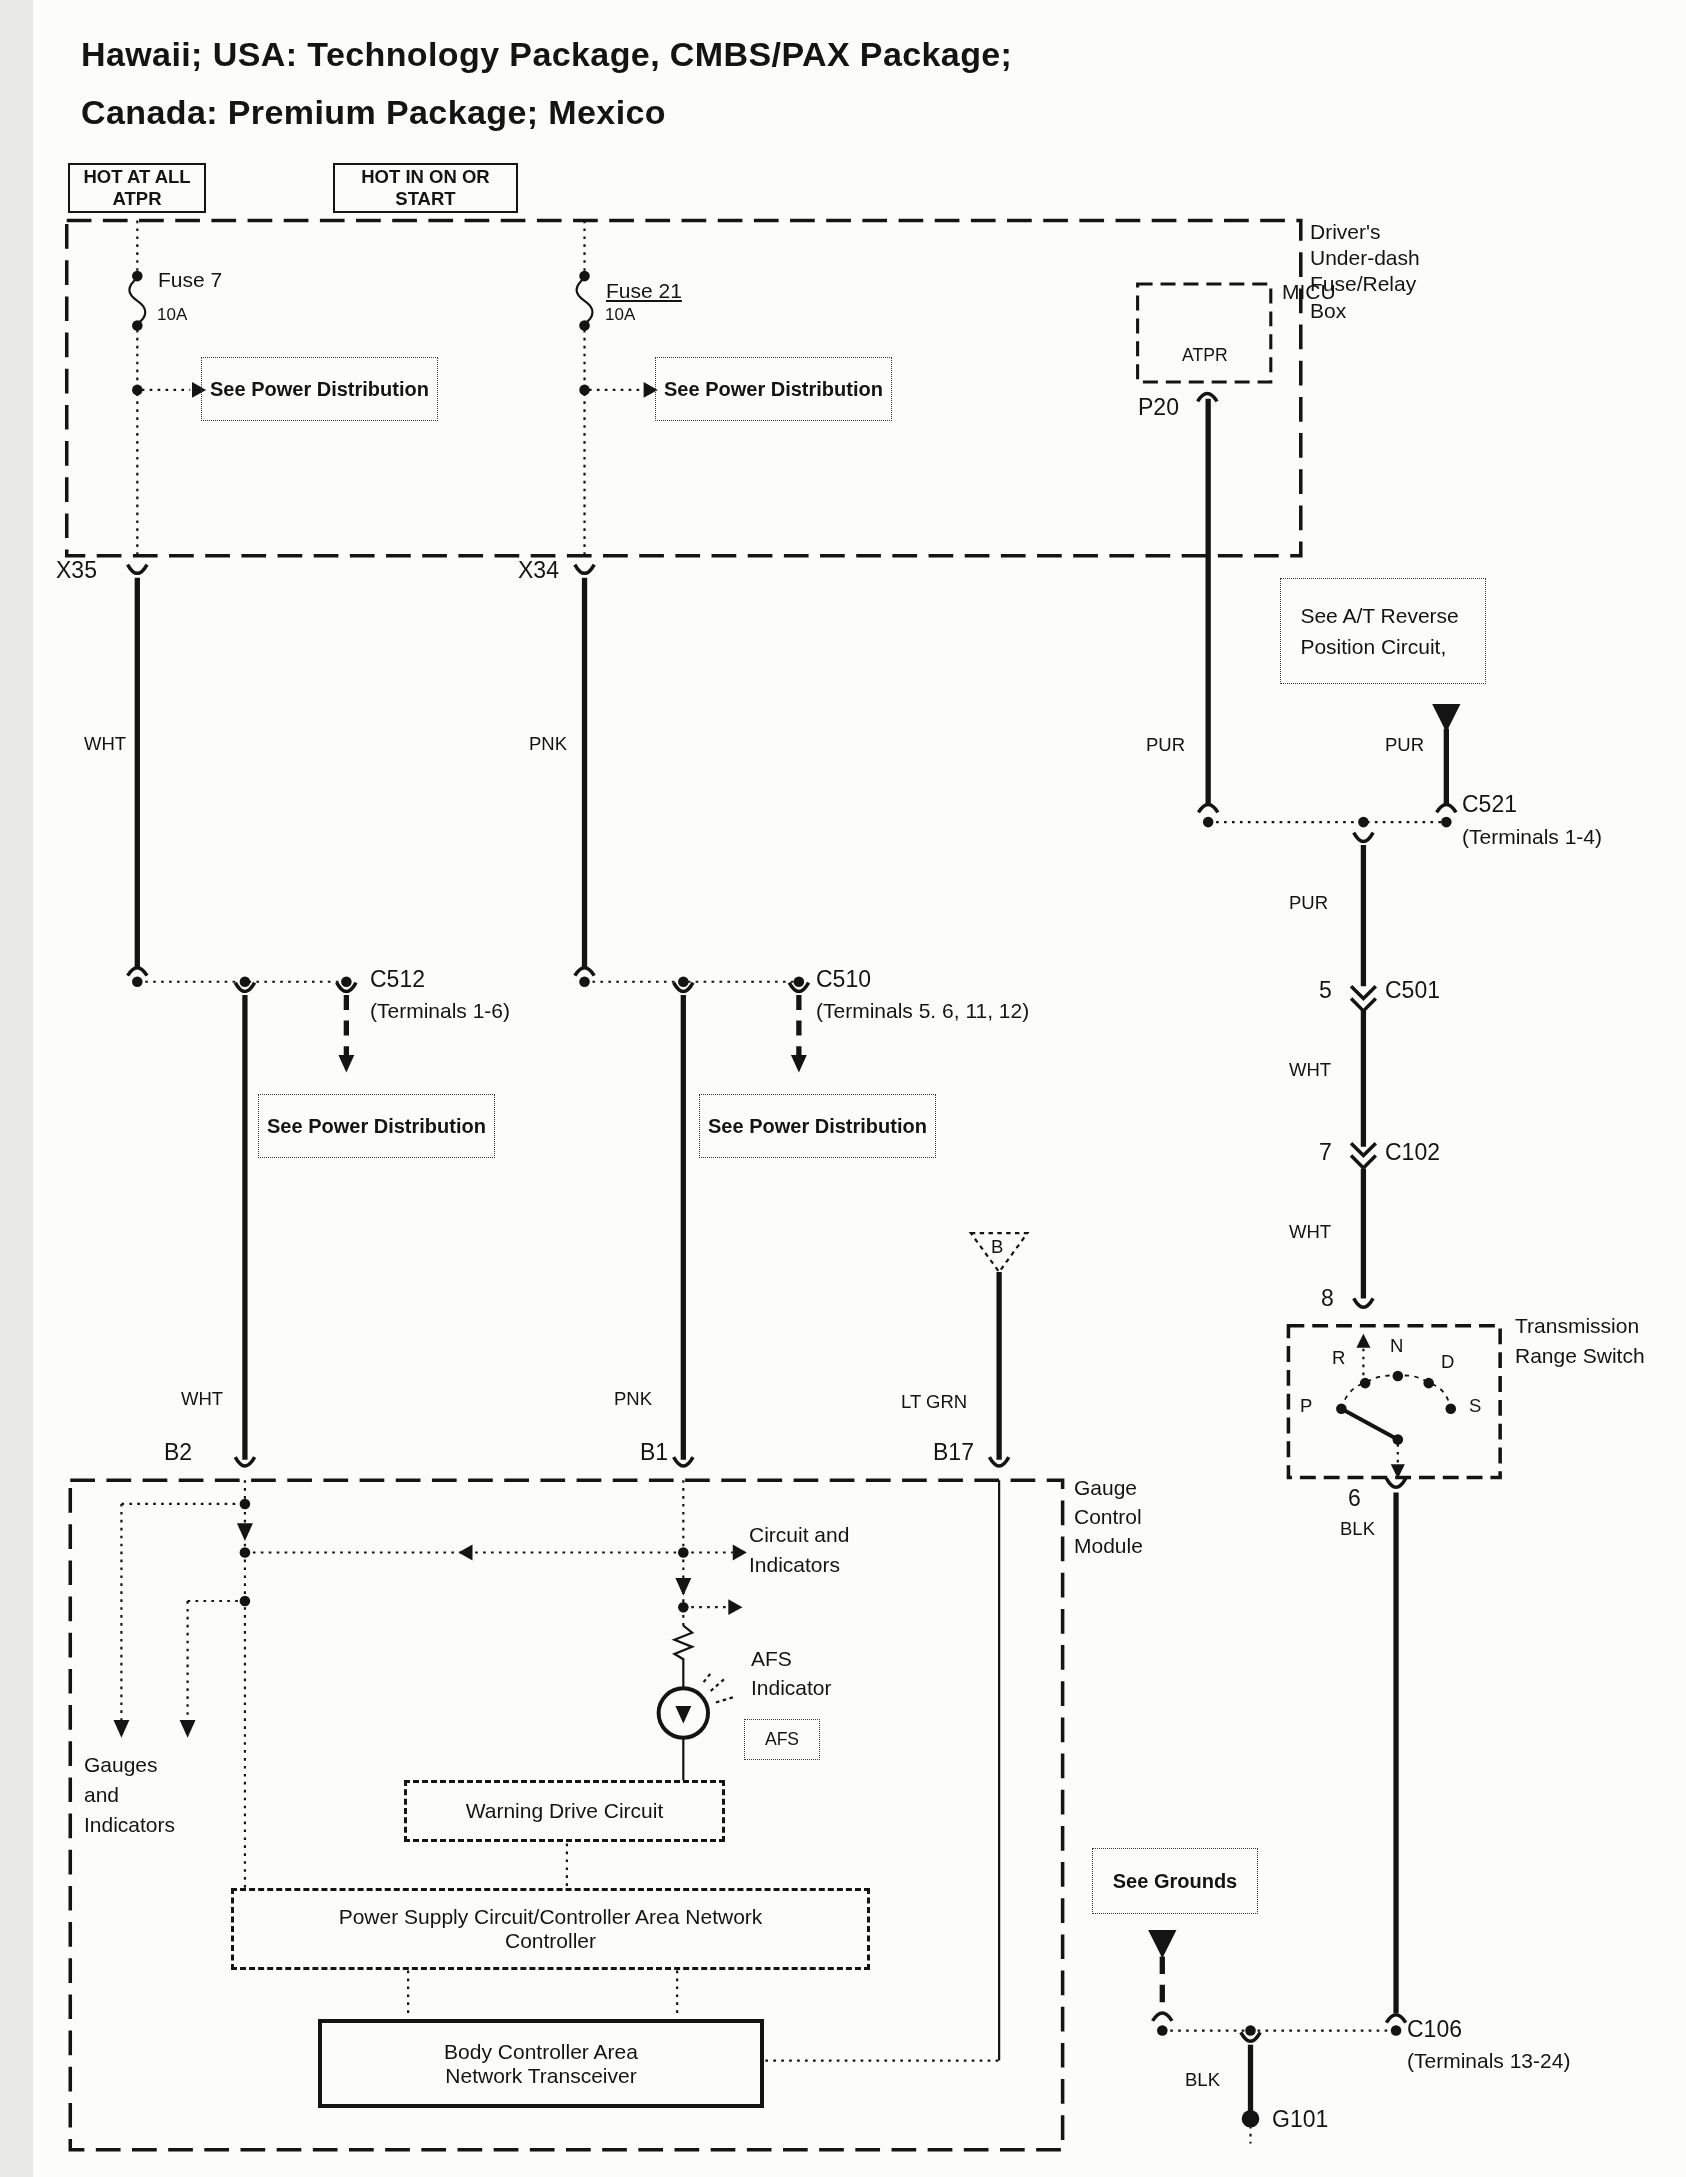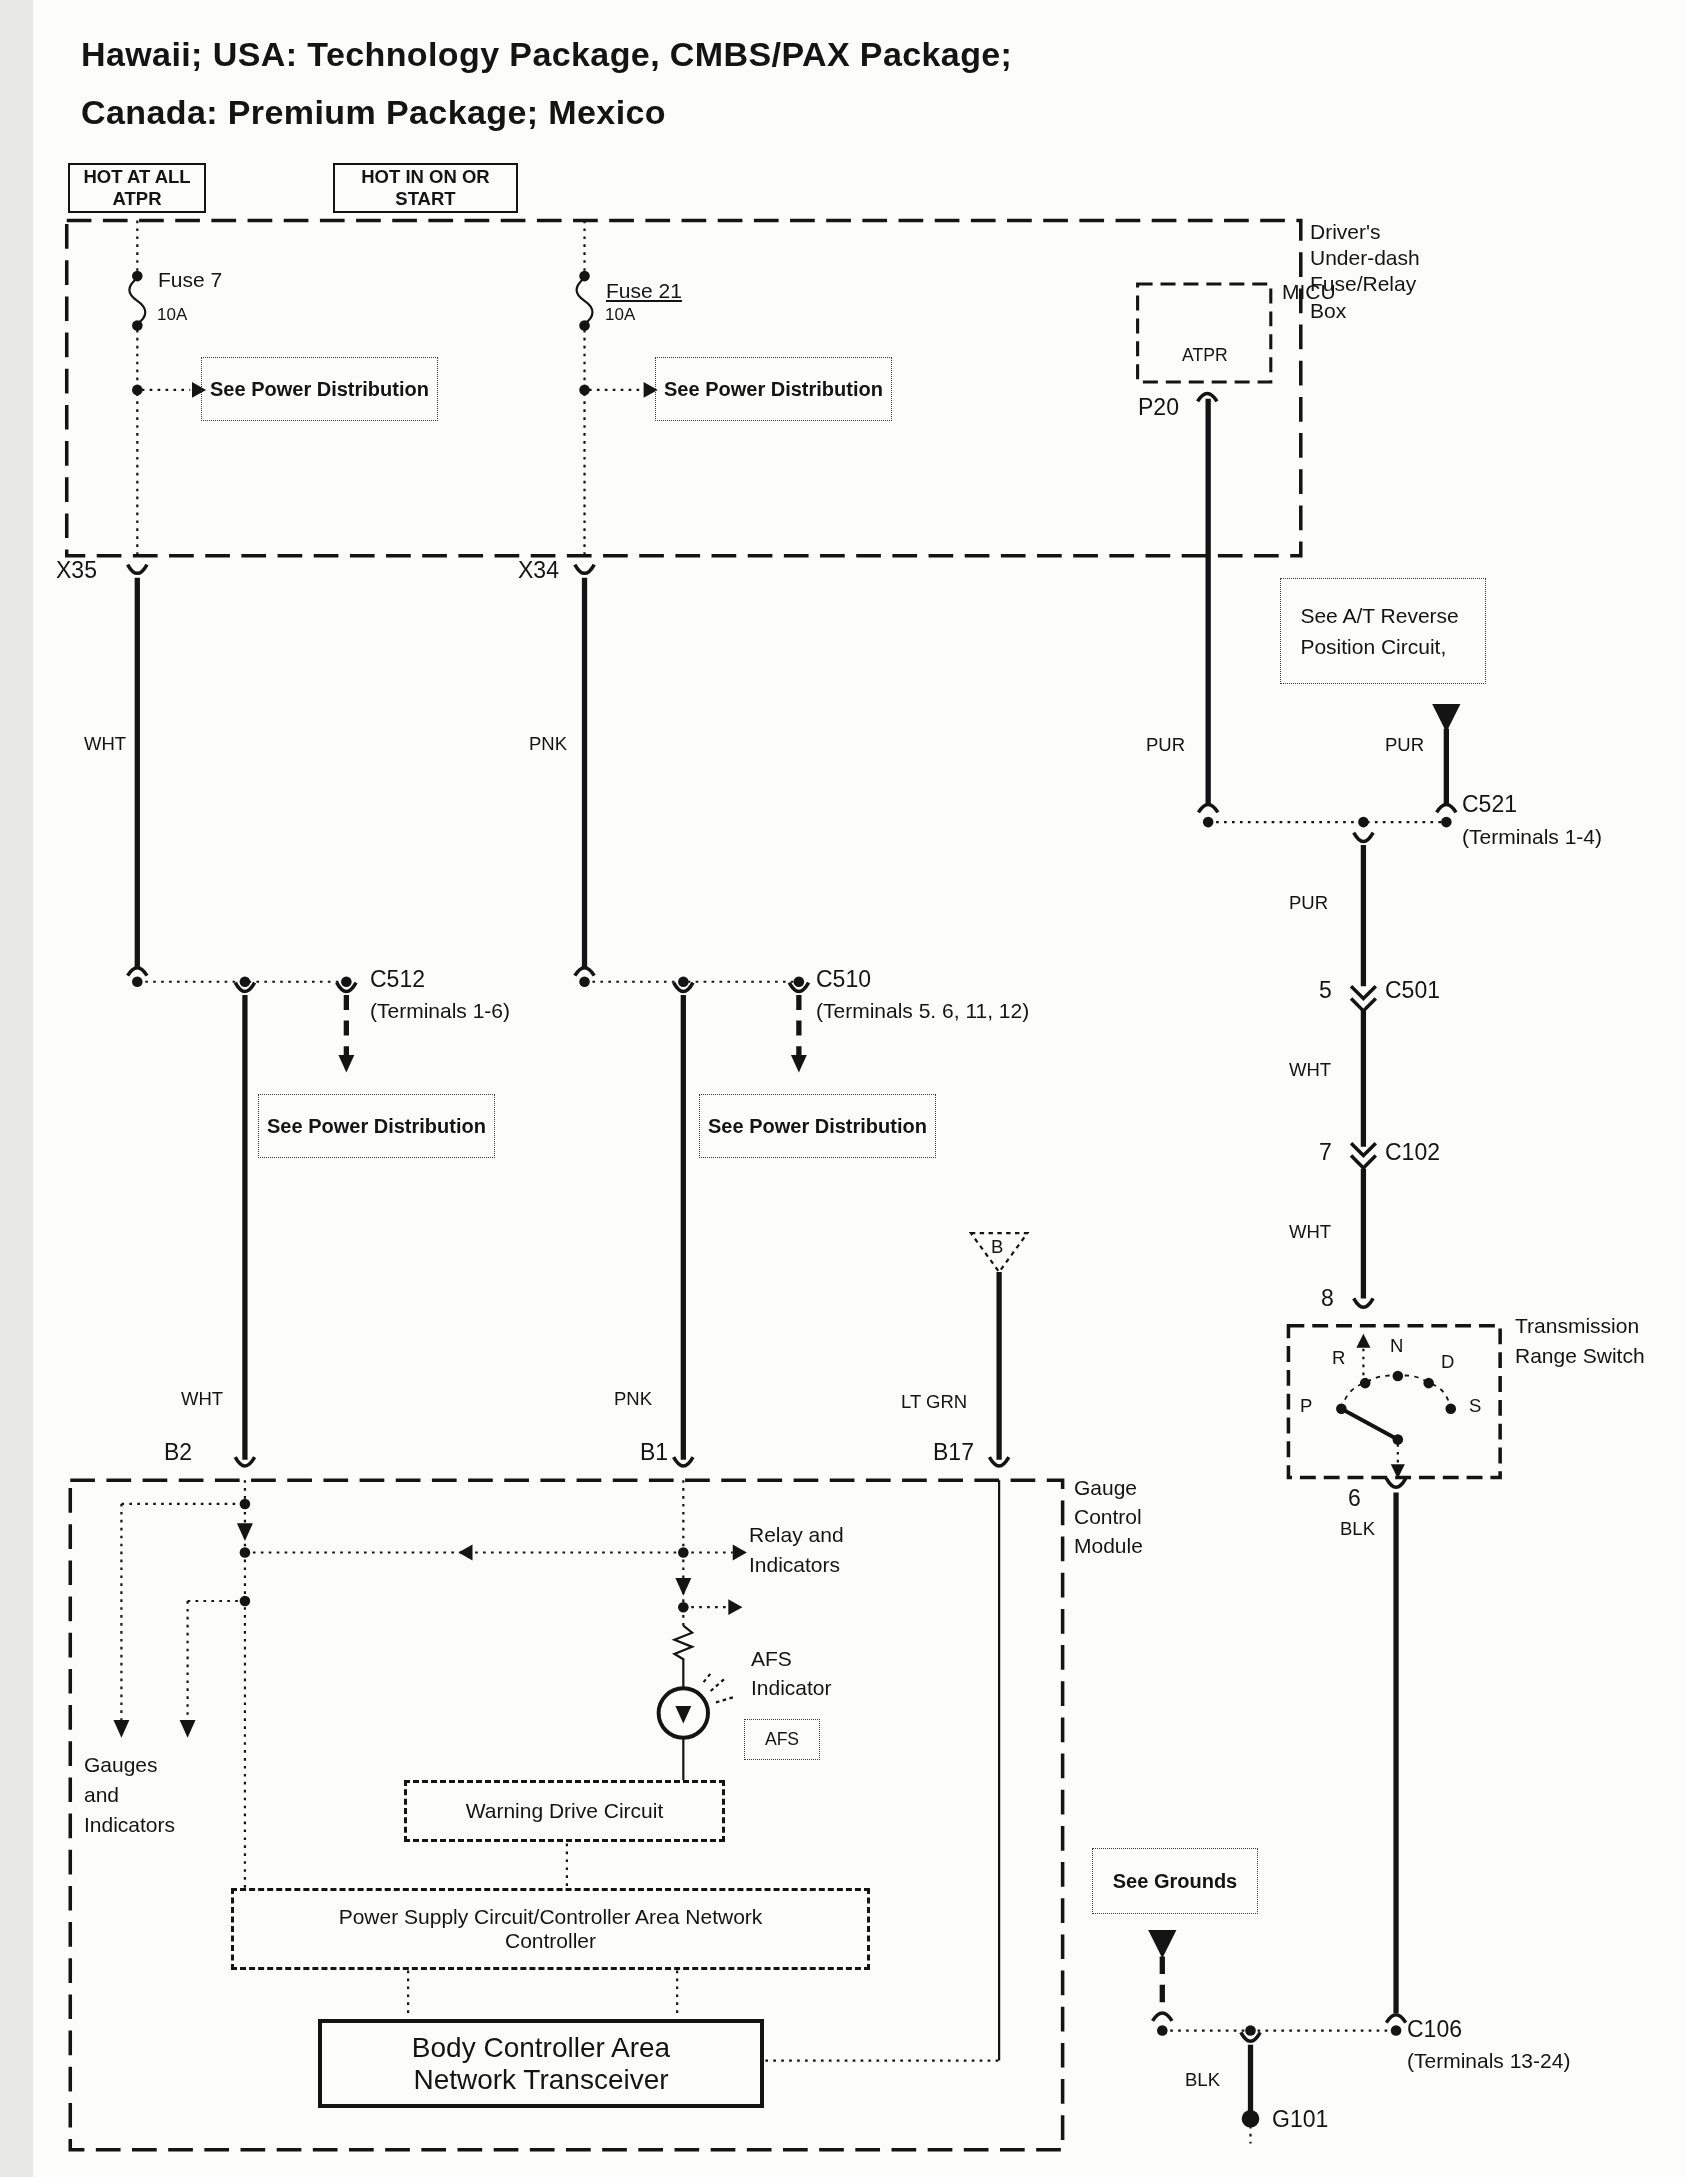--- a/index.html
+++ b/index.html
@@ -265,42 +265,42 @@
   <span class="lbl sm" style="left:581px;top:1389px;">PNK</span>
   <span class="lbl sm" style="left:868px;top:1392px;">LT GRN</span>
   <span class="lbl big" style="left:131px;top:1440px;">B2</span>
   <span class="lbl big" style="left:607px;top:1440px;">B1</span>
   <span class="lbl big" style="left:900px;top:1440px;">B17</span>
 
   <span class="lbl" style="left:1041px;top:1477px;">Gauge</span>
   <span class="lbl" style="left:1041px;top:1506px;">Control</span>
   <span class="lbl" style="left:1041px;top:1535px;">Module</span>
 
-  <span class="lbl" style="left:716px;top:1524px;">Relay and</span>
+  <span class="lbl" style="left:716px;top:1524px;">Circuit and</span>
   <span class="lbl" style="left:716px;top:1554px;">Indicators</span>
   <span class="lbl" style="left:51px;top:1754px;">Gauges</span>
   <span class="lbl" style="left:51px;top:1784px;">and</span>
   <span class="lbl" style="left:51px;top:1814px;">Indicators</span>
   <span class="lbl" style="left:718px;top:1648px;">AFS</span>
   <span class="lbl" style="left:718px;top:1677px;">Indicator</span>
 
   <div class="cbox dot2" style="left:711px;top:1719px;width:74px;height:39px;font-size:17.6px;">
     <span>AFS</span>
   </div>
 
   <div class="cbox dash4" style="left:371px;top:1780px;width:315px;height:56px;font-size:21px;">
     <span>Warning Drive Circuit</span>
   </div>
 
   <div class="cbox dash4" style="left:198px;top:1888px;width:633px;height:76px;font-size:21px;">
     <span>Power Supply Circuit/Controller Area Network</span>
     <span>Controller</span>
   </div>
 
-  <div class="cbox solid5" style="left:285px;top:2019px;width:438px;height:81px;font-size:28px;">
+  <div class="cbox solid5" style="left:285px;top:2019px;width:438px;height:81px;font-size:21px;">
     <span>Body Controller Area</span>
     <span>Network Transceiver</span>
   </div>
 
   <div class="cbox dot2 b" style="left:1059px;top:1848px;width:164px;height:64px;font-size:20px;">
     <span>See Grounds</span>
   </div>
   <span class="lbl big" style="left:1374px;top:2017px;">C106</span>
   <span class="lbl" style="left:1374px;top:2050px;">(Terminals 13-24)</span>
   <span class="lbl sm" style="left:1152px;top:2070px;">BLK</span>

